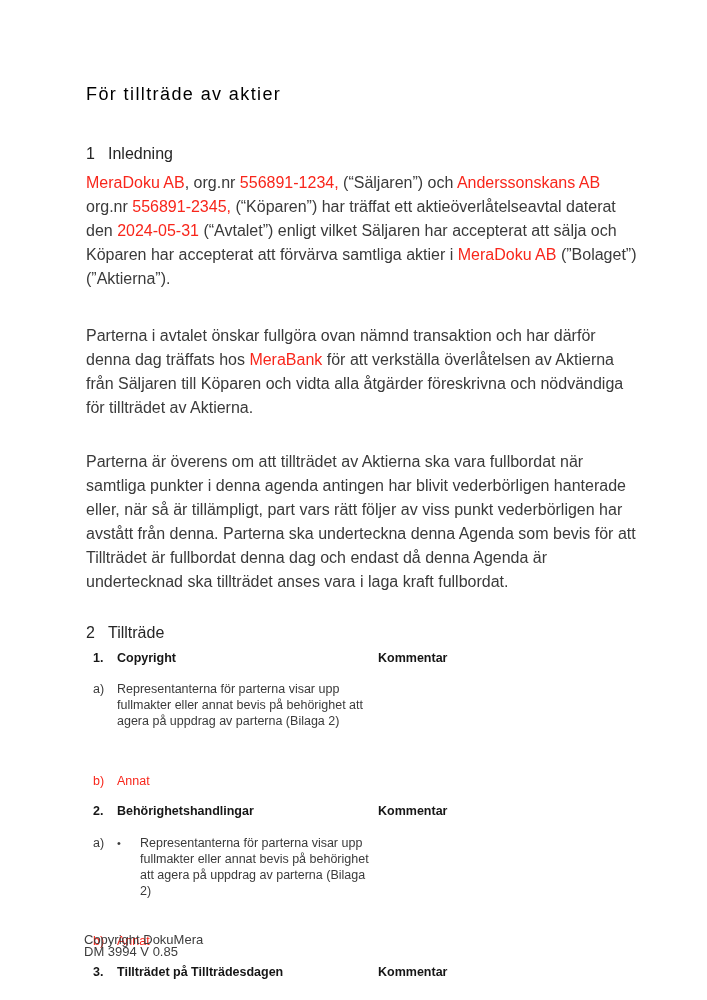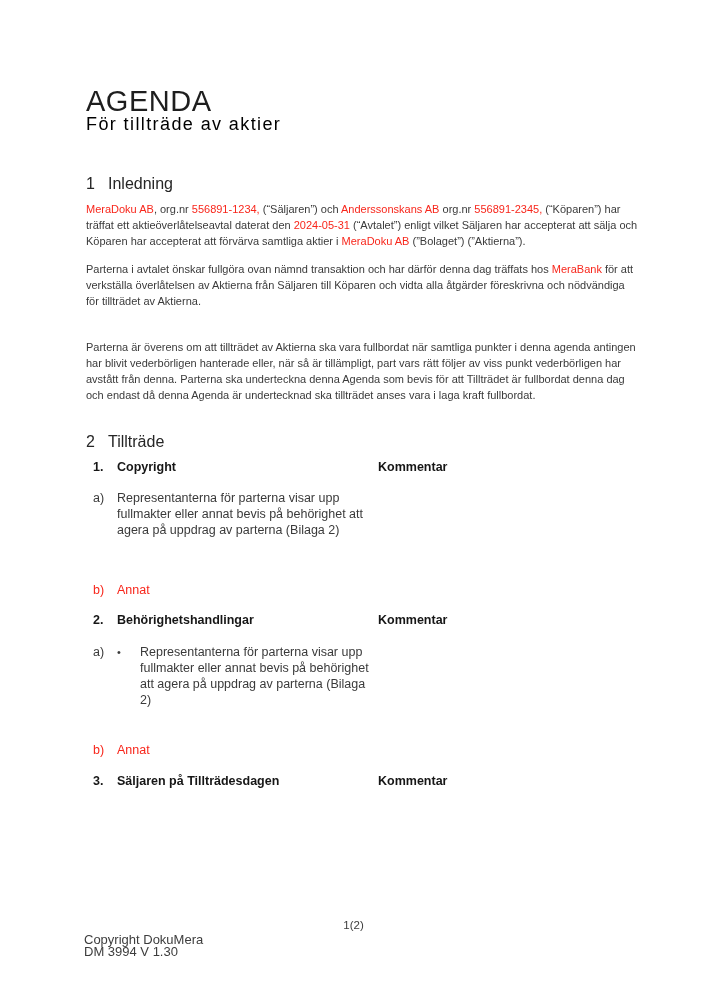--- a/index.html
+++ b/index.html
@@ -26,25 +26,25 @@
     letter-spacing:1.4px;color:#000000;
   }
   .sec-heading{
     display:flex;font-size:16px;line-height:19px;
     color:var(--heading);font-weight:500;
   }
   .sec-heading .sec-num{width:22px;flex:0 0 22px;}
   .sec1-heading{margin-top:42px;}
   .sec2-heading{margin-top:29px;}
   .para{
-    font-size:11px;line-height:16px;color:var(--text);
+    font-size:16px;line-height:24px;color:var(--text);
     width:552px;
   }
   .p1{margin-top:8px;}
-  .p2{margin-top:12px;}
+  .p2{margin-top:33px;}
   .p3{margin-top:30px;}
   .p4{margin-top:17px;}
   .red{color:var(--red);}
   .u{text-underline-offset:2px;}
   .list{margin-left:7px;}
   .item-head{
     position:relative;display:flex;
     font-size:12.5px;line-height:16px;font-weight:700;color:#161616;
   }
   .item-head .item-num{width:24px;flex:0 0 24px;}
@@ -71,21 +71,20 @@
     position:absolute;left:84px;top:934px;
     font-size:13px;line-height:11.5px;color:#3d3d3d;
   }
 </style>
 </head>
 <body>
 
 <div class="page">
   <div class="content">
 
-    <div class="doc-title">AGENDA</div>
     <div class="doc-subtitle">För tillträde av aktier</div>
 
     <div class="sec-heading sec1-heading">
       <span class="sec-num">1</span>
       <span>Inledning</span>
     </div>
 
     <p class="para p1"><span class="red">MeraDoku AB</span><span>, org.nr </span><span class="red">556891-1234,</span><span> (“Säljaren”) och </span><span class="red">Anderssonskans AB</span><span> org.nr </span><span class="red">556891-2345,</span><span> (“Köparen”) har träffat ett aktieöverlåtelseavtal daterat den </span><span class="red">2024-05-31</span><span> (“Avtalet”) enligt vilket Säljaren har accepterat att sälja och Köparen har accepterat att förvärva samtliga aktier i </span><span class="red">MeraDoku AB</span><span> (”Bolaget”) (”Aktierna”).</span></p>
     <p class="para p2"><span>Parterna i avtalet önskar fullgöra ovan nämnd transaktion och har därför denna dag träffats hos </span><span class="red">MeraBank</span><span> för att verkställa överlåtelsen av Aktierna från Säljaren till Köparen och vidta alla åtgärder föreskrivna och nödvändiga för tillträdet av Aktierna.</span></p>
     <p class="para p3"><span>Parterna är överens om att tillträdet av Aktierna ska vara fullbordat när samtliga punkter i denna agenda antingen har blivit vederbörligen hanterade eller, när så är tillämpligt, part vars rätt följer av viss punkt vederbörligen har avstått från denna. Parterna ska underteckna denna Agenda som bevis för att Tillträdet är fullbordat denna dag och endast då denna Agenda är undertecknad ska tillträdet anses vara i laga kraft fullbordat.</span></p>
@@ -125,26 +124,25 @@
         <span class="itext itext-narrow"><span>Representanterna för parterna visar upp fullmakter eller annat bevis på behörighet att agera på uppdrag av parterna (</span><span class="u">Bilaga 2</span><span>)</span></span>
       </div>
 
       <div class="subitem si-2b">
         <span class="letter"><span class="red">b)</span></span>
         <span class="itext"><span class="red">Annat</span></span>
       </div>
 
       <div class="item-head ih3">
         <span class="item-num">3.</span>
-        <span>Säljaren på Tillträdesdagen</span>
+        <span>Tillträdet på Tillträdesdagen</span>
         <span class="comment">Kommentar</span>
       </div>
 
     </div>
   </div>
 
-  <div class="page-number">1(2)</div>
 
   <div class="footer">
     <div>Copyright DokuMera</div>
-    <div>DM 3994 V 1.30</div>
+    <div>DM 3994 V 0.85</div>
   </div>
 </div>
 
 </body></html>

